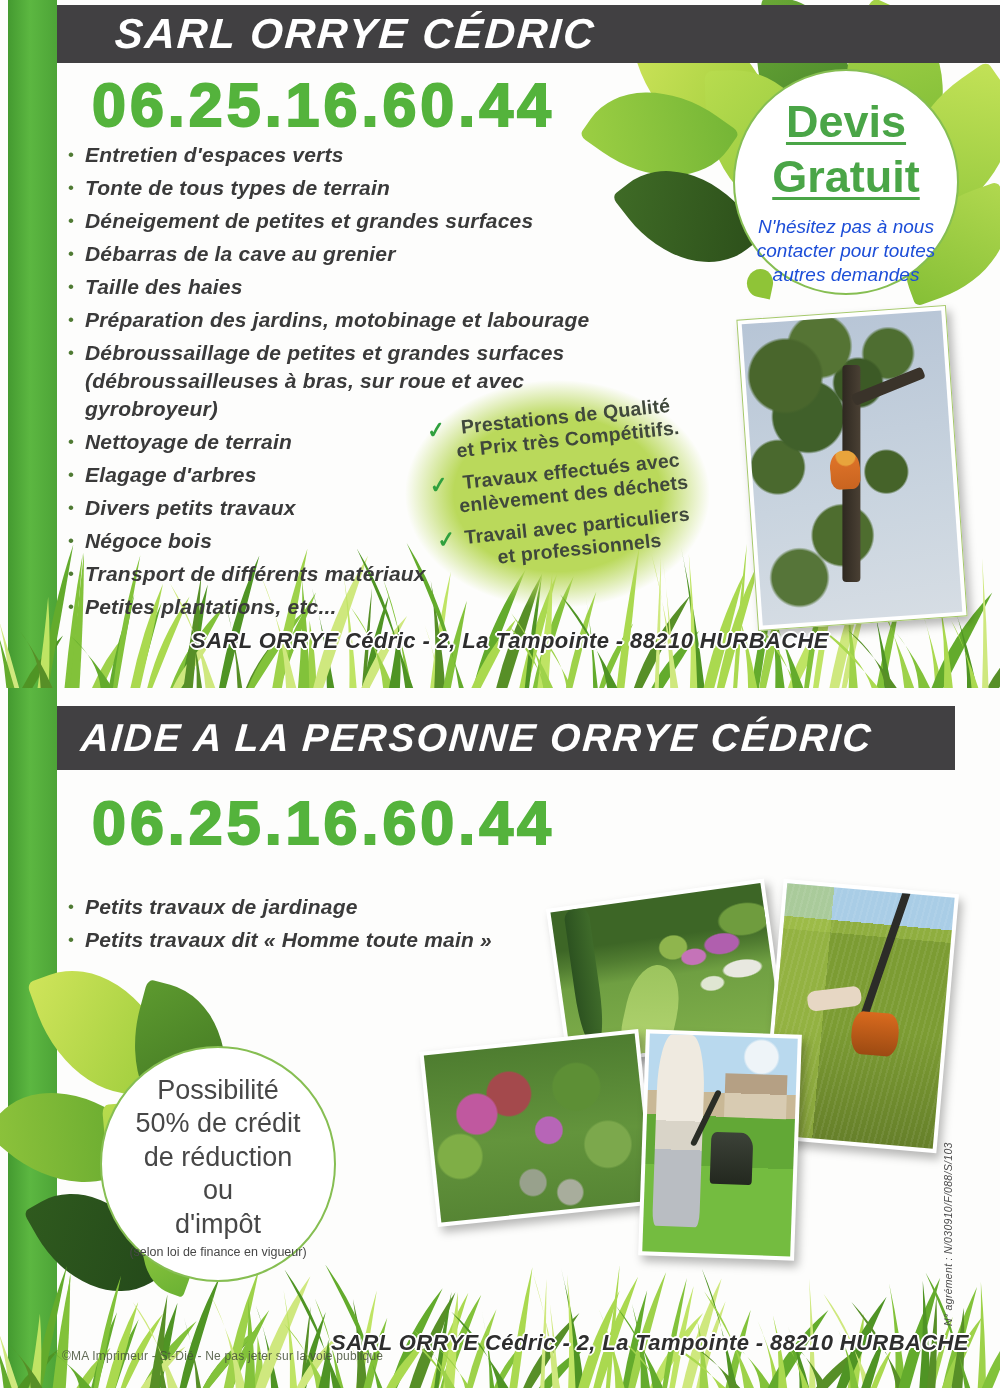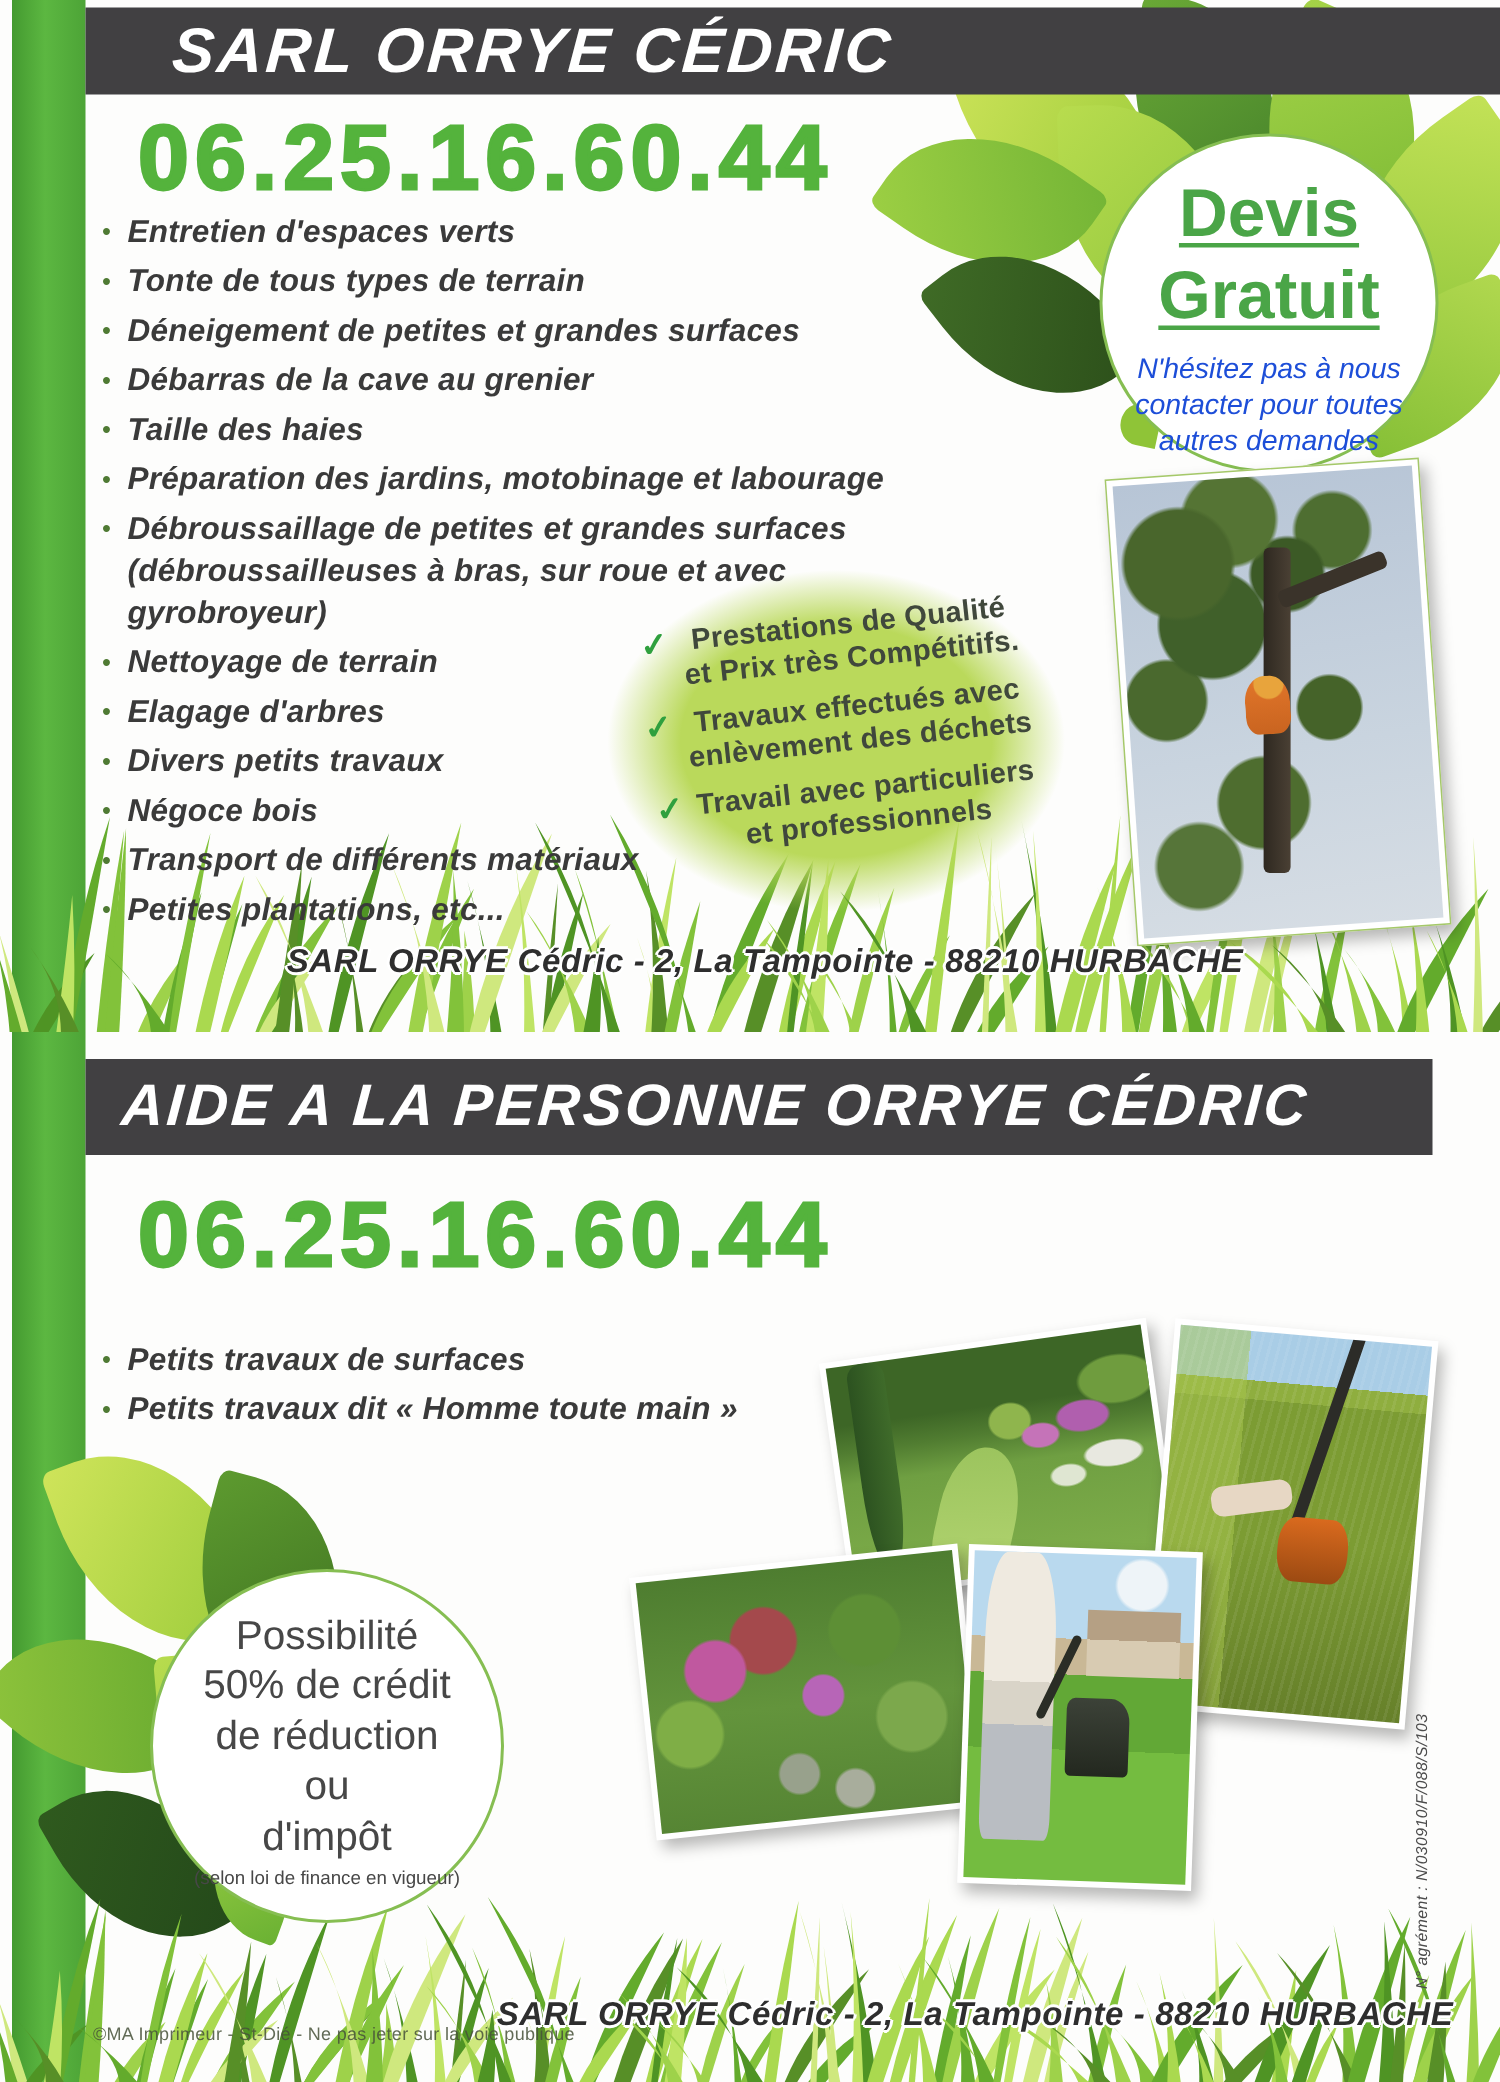--- a/index.html
+++ b/index.html
@@ -36,21 +36,21 @@
 
   
   .leaf-cluster{position:absolute;z-index:2;}
   #leaves1{left:612px;top:14px;width:390px;height:305px;}
   #leaves2{left:18px;top:950px;width:250px;height:345px;}
   .leaf{position:absolute;border-radius:6% 78% 6% 78%;}
 
   
   .badge-circle{position:absolute;background:#ffffff;border:2px solid #86be52;border-radius:50%;
                 z-index:3;text-align:center;box-sizing:border-box;}
-  #devis{left:733px;top:89px;width:226px;height:226px;padding-top:24px;}
+  #devis{left:733px;top:69px;width:226px;height:226px;padding-top:24px;}
   .devis-word{font-size:45px;font-weight:700;color:#4aa547;line-height:1.22;
               text-decoration:underline;text-decoration-thickness:3px;text-underline-offset:5px;}
   .devis-note{margin:10px auto 0;width:196px;font-size:19px;line-height:1.26;font-style:italic;
               font-weight:400;color:#1d4ed8;}
 
   
   #oval{position:absolute;left:405px;top:380px;width:305px;height:228px;z-index:3;
         background:radial-gradient(closest-side,#bad95b 68%,rgba(186,217,91,0) 100%);
         border-radius:50%;}
   #oval .oval-inner{transform:rotate(-6deg);padding-top:26px;text-align:center;}
@@ -377,21 +377,21 @@
 
   <div class="banner" id="banner2">
     <div class="banner-title">AIDE A LA PERSONNE ORRYE CÉDRIC</div>
   </div>
 
   <div class="phone" id="phone2">06.25.16.60.44</div>
 
   <ul class="svc-list" id="svc2">
     <li class="svc">
         <span class="blt">•</span>
-        <span class="svc-text">Petits travaux de surfaces</span>
+        <span class="svc-text">Petits travaux de jardinage</span>
       </li>
     <li class="svc">
         <span class="blt">•</span>
         <span class="svc-text">Petits travaux dit « Homme toute main »</span>
       </li>
   </ul>
 
   <div class="leaf-cluster" id="leaves2">
     <div class="leaf" style="left:30px;top:10px;width:110px;height:145px;transform:rotate(-20deg);background:linear-gradient(135deg,#cfe45a,#9acb3a);"></div>
     <div class="leaf" style="left:110px;top:40px;width:105px;height:140px;transform:rotate(15deg);background:linear-gradient(135deg,#5d9a2f,#3c6f20);"></div>

